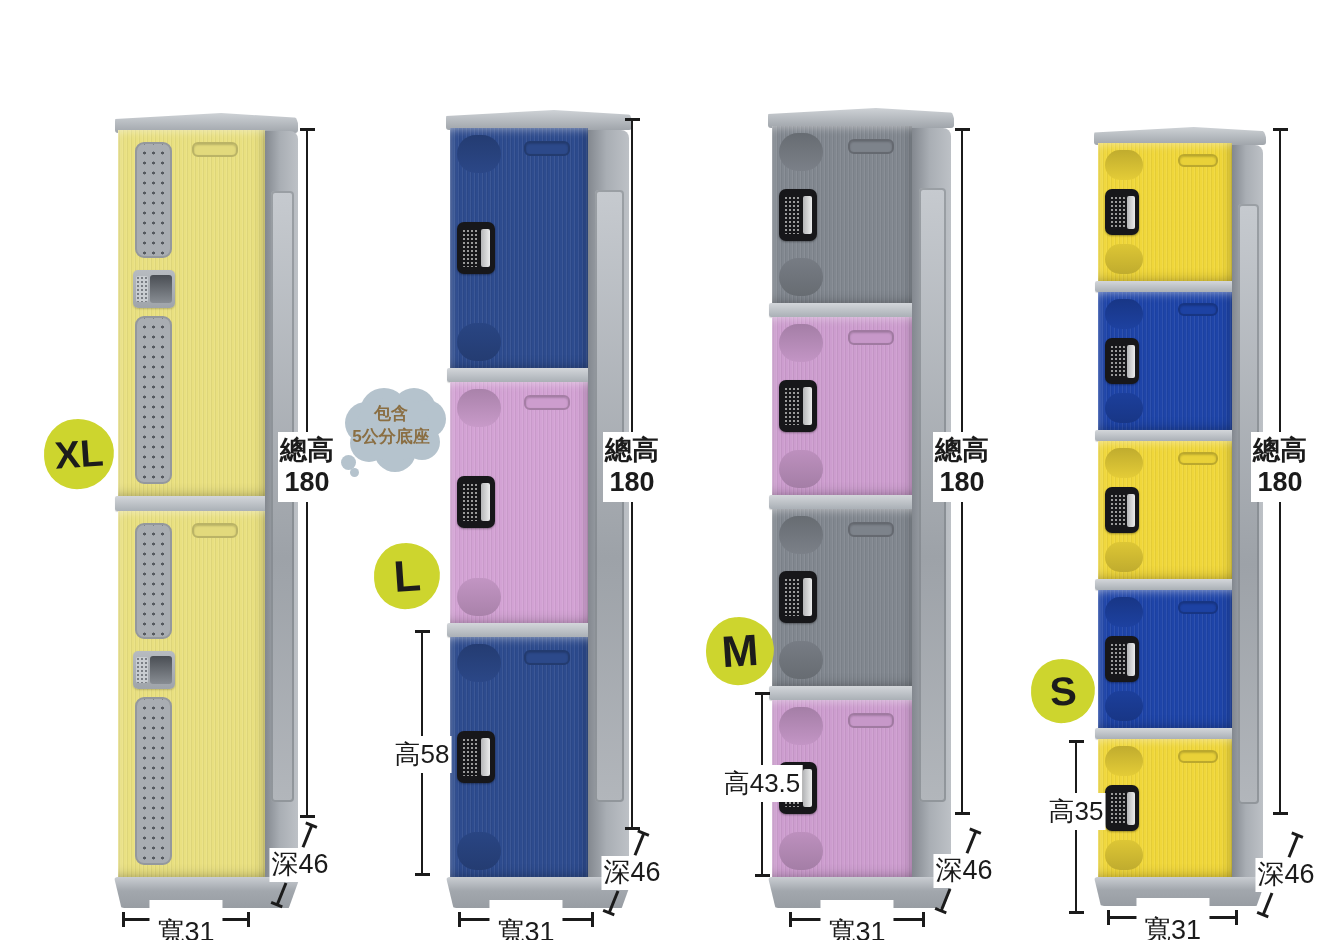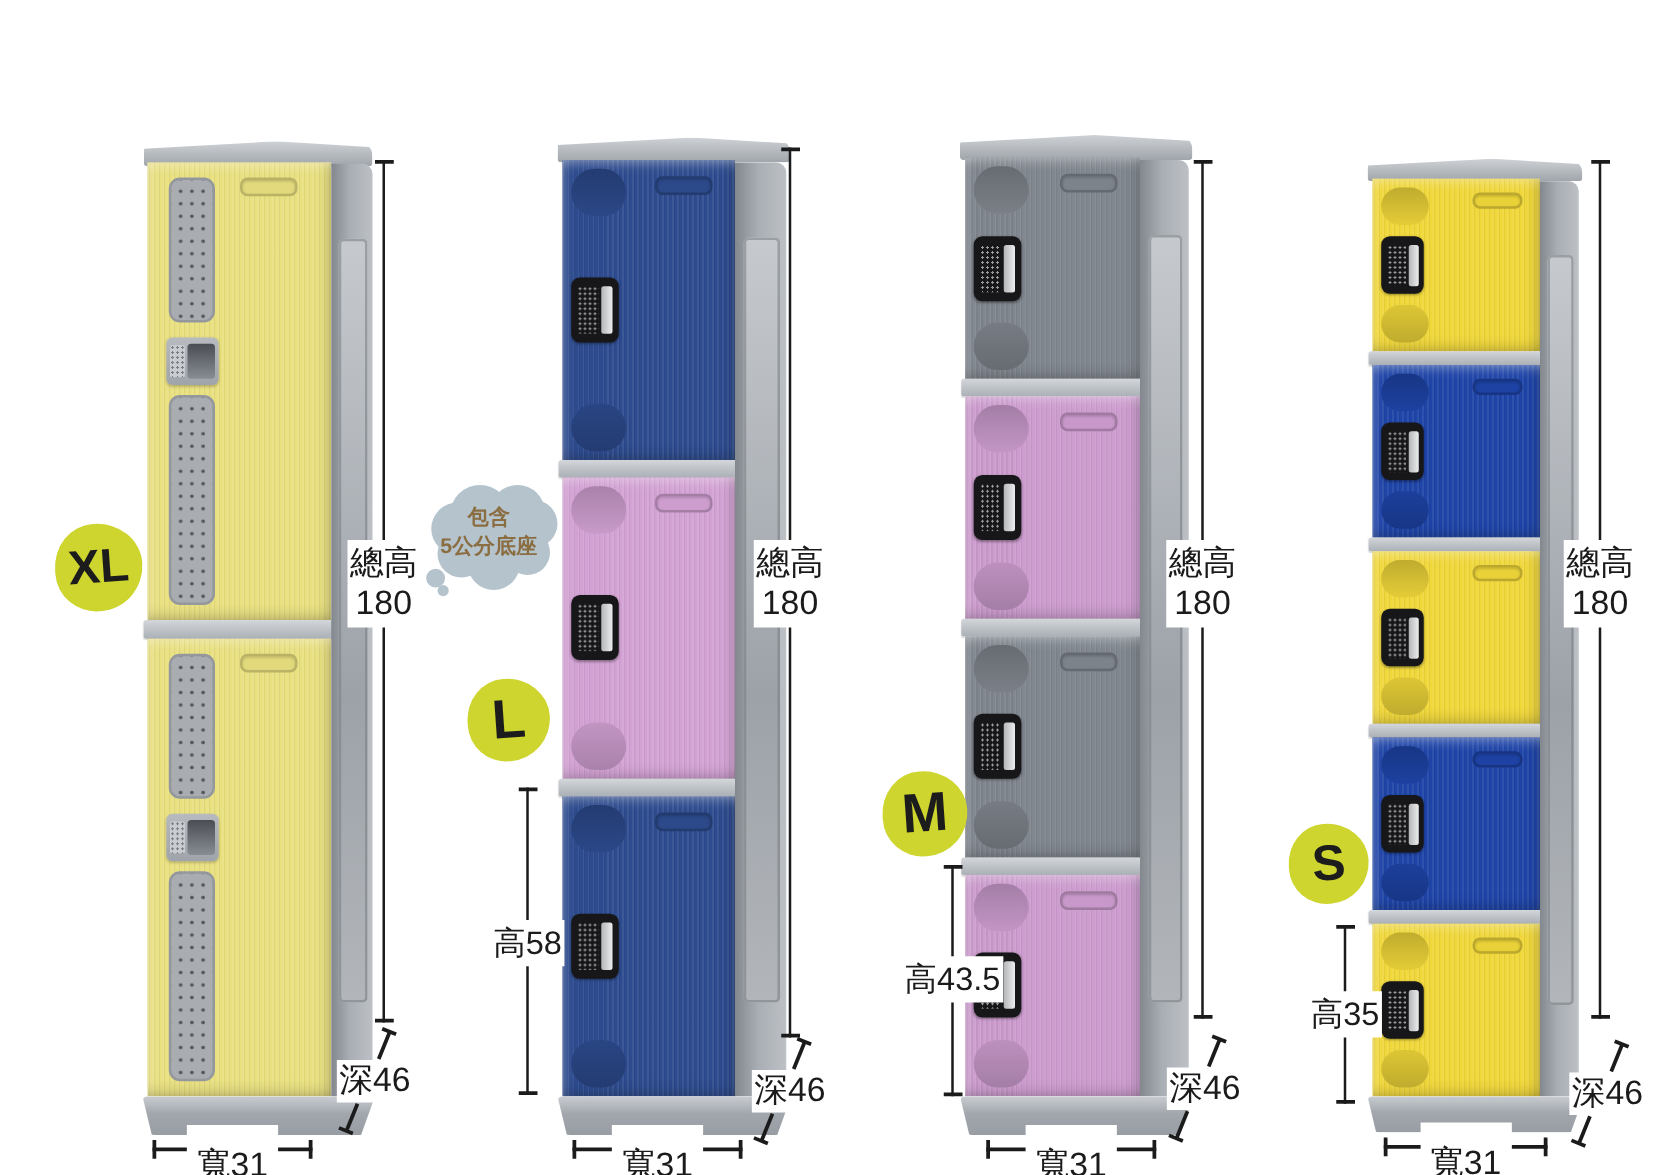--- a/index.html
+++ b/index.html
@@ -82,36 +82,36 @@
   #badge-2{left:706px;top:617px;width:68px;height:68px;font-size:44px}
   #badge-3{left:1031px;top:659px;width:64px;height:64px;font-size:40px}
 
   
   .vdim{position:absolute;width:16px;margin-left:-8px;}
   .vdim .vline{position:absolute;left:50%;top:0;bottom:0;width:2.2px;margin-left:-1.1px;background:#1b1b1b;}
   .vdim::before,.vdim::after{content:'';position:absolute;left:50%;width:15px;height:2.6px;margin-left:-7.5px;background:#1b1b1b;}
   .vdim::before{top:0}.vdim::after{bottom:0}
   .dim-label{position:absolute;left:50%;transform:translateX(-50%);background:#fff;color:#1b1b1b;
         font-size:27px;font-weight:500;white-space:nowrap;text-align:center;line-height:1.18;padding:3px 2px;}
-  .two-line span{display:block;}
+  .two-line span{display:block;font-weight:bold;}
   #dim-total-0{left:307px;top:128px;height:690px}
   #dim-total-0 .dim-label{top:304px}
   #dim-total-1{left:632px;top:118px;height:712px}
   #dim-total-1 .dim-label{top:314px}
   #dim-total-2{left:962px;top:128px;height:687px}
   #dim-total-2 .dim-label{top:304px}
   #dim-total-3{left:1280px;top:128px;height:687px}
   #dim-total-3 .dim-label{top:304px}
   #dim-height-0{left:97px;top:505px;height:363px}
   #dim-height-0 .dim-label{top:162px;font-size:26px}
   #dim-height-1{left:422px;top:630px;height:246px}
   #dim-height-1 .dim-label{top:106px;font-size:26px}
   #dim-height-2{left:762px;top:692px;height:185px}
   #dim-height-2 .dim-label{top:73px;font-size:26px}
-  #dim-height-3{left:1076px;top:740px;height:143px}
+  #dim-height-3{left:1076px;top:740px;height:174px}
   #dim-height-3 .dim-label{top:53px;font-size:26px}
   .hdim{position:absolute;height:2.6px;}
   .hdim .hline{position:absolute;left:0;right:0;top:0;bottom:0;background:#1b1b1b;}
   .hdim::before,.hdim::after{content:'';position:absolute;top:-6px;width:2.6px;height:15px;background:#1b1b1b;}
   .hdim::before{left:0}.hdim::after{right:0}
   .hdim .dim-label{top:-18px;padding:17px 8px;}
   #dim-width-0{left:122px;top:918px;width:128px}
   #dim-width-1{left:458px;top:918px;width:136px}
   #dim-width-2{left:789px;top:918px;width:136px}
   #dim-width-3{left:1107px;top:916px;width:131px}

